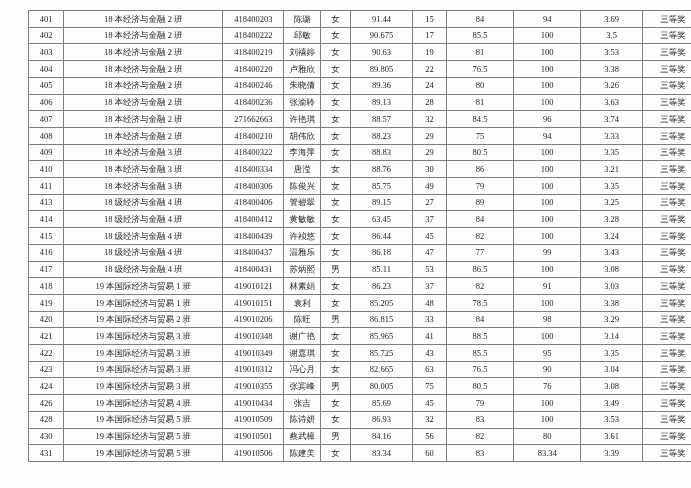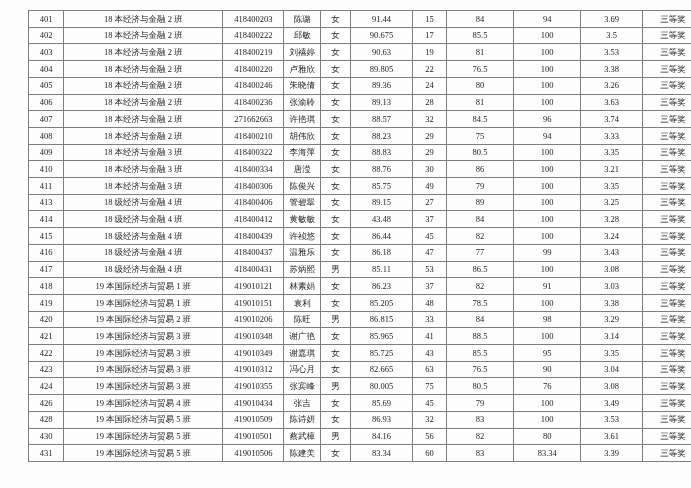--- a/index.html
+++ b/index.html
@@ -221,21 +221,21 @@
           <td>100</td>
           <td>3.25</td>
           <td>三等奖</td>
         </tr>
         <tr>
           <td>414</td>
           <td>18 级经济与金融 4 班</td>
           <td>418400412</td>
           <td>黄敏敏</td>
           <td>女</td>
-          <td>43.48</td>
+          <td>63.45</td>
           <td>37</td>
           <td>84</td>
           <td>100</td>
           <td>3.28</td>
           <td>三等奖</td>
         </tr>
         <tr>
           <td>415</td>
           <td>18 级经济与金融 4 班</td>
           <td>418400439</td>

